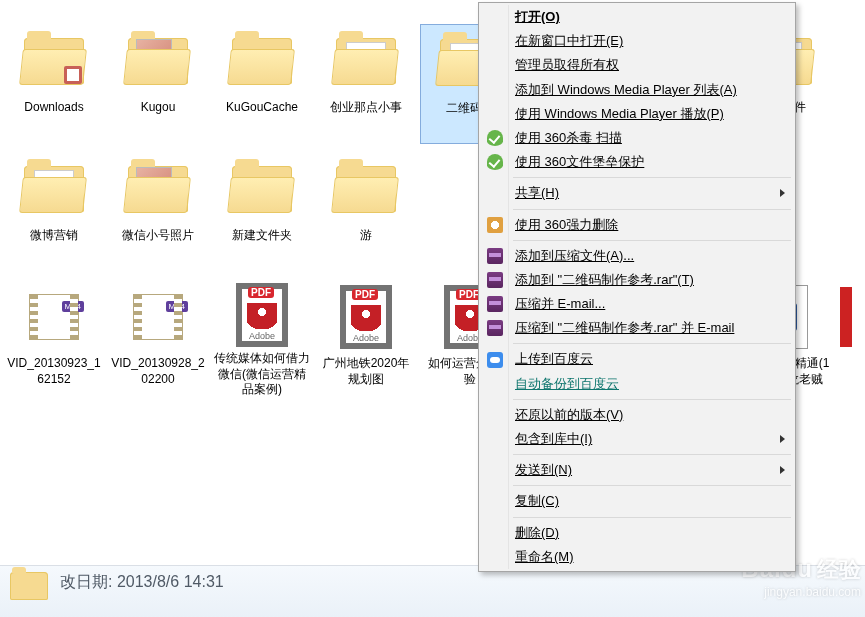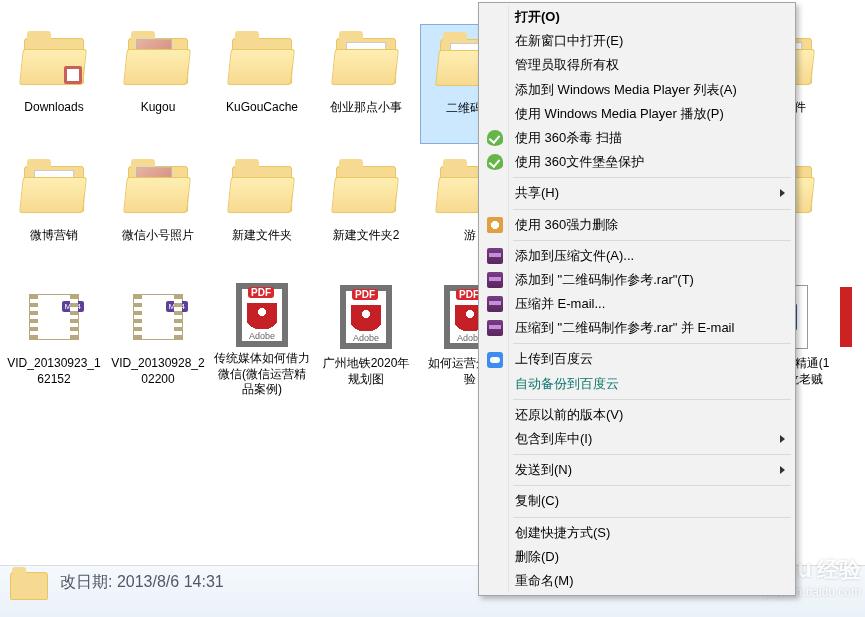--- a/index.html
+++ b/index.html
@@ -45,21 +45,21 @@
 
   
   .details { position: absolute; left: 0; right: 0; bottom: 0; height: 52px; background: linear-gradient(#f5f9fd,#eaf1f8); border-top: 1px solid #dadfe6; padding: 6px 60px; font-size: 16px; color: #505a66; }
   .details .mini { position:absolute; left:10px; top:6px; width:38px; height:32px; }
   .details .mini .folder-back{ width:38px; height:28px; }
   .details .mini .folder-back::before{ top:-5px; width:14px; height:6px; left:2px; }
 
   
   .ctx { position: absolute; left: 478px; top: 2px; width: 318px; background: #f2f2f2; border: 1px solid #a5a5a5; box-shadow: 3px 3px 5px rgba(0,0,0,.25); font-size: 13px; padding: 2px; z-index: 50; }
   .ctx .iconcol { position:absolute; left:2px; top:2px; bottom:2px; width:28px; background:#f2f2f2; border-right:1px solid #e4e4e4; }
-  .mi { position: relative; padding: 3px 20px 3px 34px; color: #000; line-height: 1.4; white-space: nowrap; }
+  .mi { position: relative; padding: 3px 20px 3px 34px; color: #000; line-height: 1.4; white-space: nowrap; text-decoration: underline; }
   .mi.bold { font-weight: bold; }
   .mi.disabled { color: #0f766e; }
   .sep { margin: 3px 2px 3px 32px; height: 1px; background: #d9d9d9; }
   .mi .arrow { position:absolute; right:8px; top:50%; transform:translateY(-50%); width:0;height:0;border-left:5px solid #333;border-top:4px solid transparent;border-bottom:4px solid transparent;}
   .mi .mic { position:absolute; left:6px; top:50%; transform:translateY(-50%); width:16px;height:16px; }
   .ic-shield { background:#66b54a; border-radius:50% 50% 50% 50% / 50% 50% 30% 30%; position:relative; }
   .ic-shield::after{ content:""; position:absolute; left:4px; top:3px; width:5px; height:8px; border:solid #fff; border-width:0 2px 2px 0; transform:rotate(40deg);}
   .ic-360 { background: radial-gradient(circle,#fff 0 4px,#e0a040 4px 8px); border-radius:2px;}
   .ic-rar { background:linear-gradient(#7a3b82,#5a2660); border-radius:2px; position:relative;}
   .ic-rar::after{content:"";position:absolute;left:2px;right:2px;top:5px;height:4px;background:#c38fda;}
@@ -168,29 +168,20 @@
         </div>
         <div class="label">新建文件夹</div>
       </div>
       <div class="item">
         <div class="ico">
           <div class="folder-open">
             <div class="folder-back"></div>
             <div class="folder-front"></div>
           </div>
         </div>
-        <div class="label">新建文件夹2</div>
-      </div>
-      <div class="item">
-        <div class="ico">
-          <div class="folder-open">
-            <div class="folder-back"></div>
-            <div class="folder-front"></div>
-          </div>
-        </div>
         <div class="label">游</div>
       </div>
       <div class="item" style="visibility: hidden;"></div>
       <div class="item" style="visibility: hidden;"></div>
       <div class="item">
         <div class="ico">
           <div class="folder-open">
             <div class="folder-back"></div>
             <div class="thumb-photo"></div>
             <div class="folder-front"></div>
@@ -294,21 +285,20 @@
     <div class="mi">上传到百度云<span class="mic ic-cloud"></span></div>
     <div class="mi disabled">自动备份到百度云</div>
     <div class="sep"></div>
     <div class="mi">还原以前的版本(V)</div>
     <div class="mi">包含到库中(I)<span class="arrow"></span></div>
     <div class="sep"></div>
     <div class="mi">发送到(N)<span class="arrow"></span></div>
     <div class="sep"></div>
     <div class="mi">复制(C)</div>
     <div class="sep"></div>
-    <div class="mi">创建快捷方式(S)</div>
     <div class="mi">删除(D)</div>
     <div class="mi">重命名(M)</div>
   </div>
 
 <div class="wm">
   <span class="big">Baidu</span><span class="cn">经验</span>
   <span class="sm">jingyan.baidu.com</span>
 </div>
 
 </body></html>

